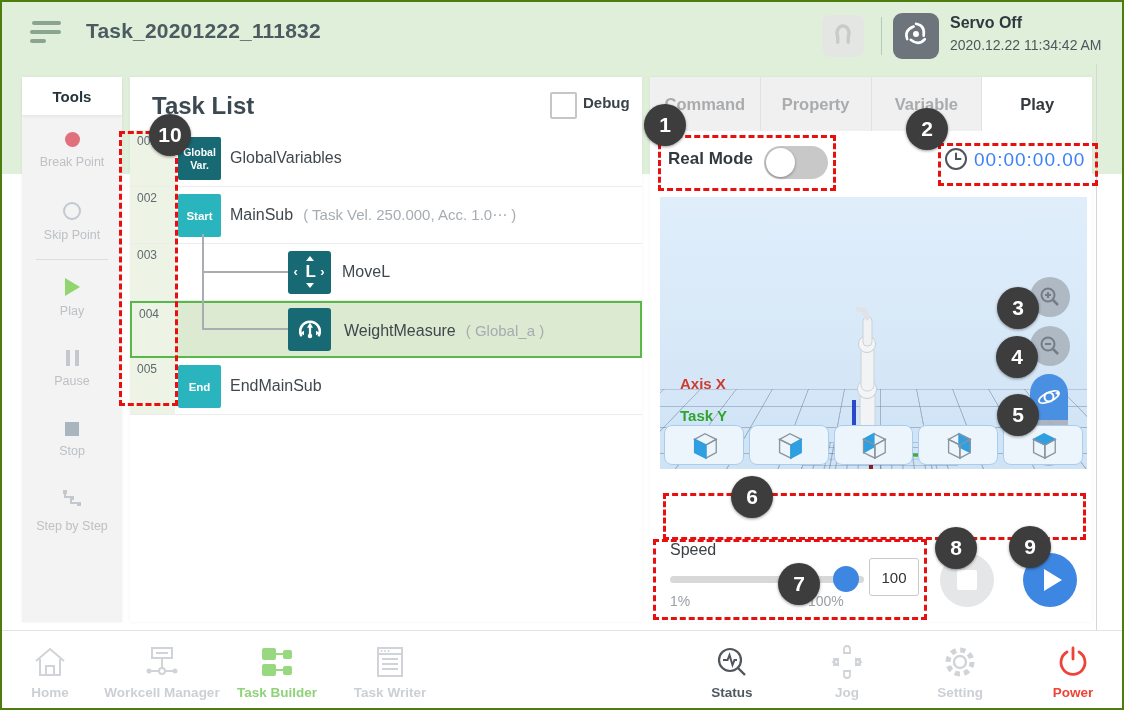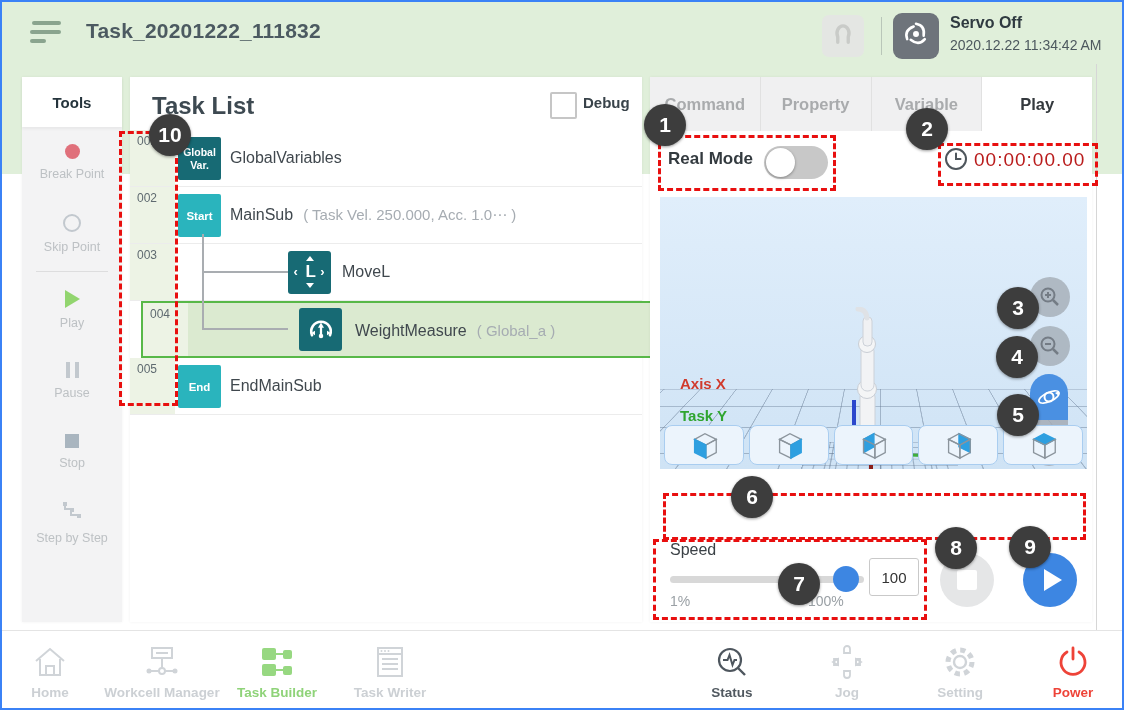--- a/index.html
+++ b/index.html
@@ -1,51 +1,51 @@
 <!DOCTYPE html>
 <html><head>
 <meta charset="utf-8">
 <style>
   html,body{margin:0;padding:0;background:#cfcfcf;font-family:"Liberation Sans","DejaVu Sans",sans-serif;}
-  .window{position:relative;width:1124px;height:710px;background:#ffffff;border:2px solid #3b82f6;box-sizing:border-box;overflow:hidden;}
+  .window{position:relative;width:1124px;height:710px;background:#ffffff;border:2px solid #4d7c0f;box-sizing:border-box;overflow:hidden;}
   
   .green-band{position:absolute;left:0;top:0;width:1120px;height:172px;background:#e0efda;}
   .menu-btn{position:absolute;left:28px;top:19px;width:34px;height:24px;cursor:pointer;}
   .menu-btn i{display:block;height:4px;border-radius:2px;background:#8aa48e;margin-bottom:5px;}
   .menu-btn i:nth-child(1){width:29px;margin-left:2px;}
   .menu-btn i:nth-child(2){width:31px;}
   .menu-btn i:nth-child(3){width:16px;}
   .win-title{position:absolute;left:84px;top:17px;font-size:21px;font-weight:bold;color:#4c5a61;letter-spacing:.2px;}
   .gripper-btn{position:absolute;left:820px;top:13px;width:42px;height:42px;border-radius:7px;background:#e4e6e3;display:flex;align-items:center;justify-content:center;}
   .tb-divider{position:absolute;left:879px;top:15px;width:1px;height:38px;background:#b9c6b9;}
   .servo-btn{position:absolute;left:891px;top:11px;width:46px;height:46px;border-radius:9px;background:#6e747b;display:flex;align-items:center;justify-content:center;}
   .servo-text{position:absolute;left:948px;top:12px;font-size:16px;font-weight:bold;color:#2f3a40;}
   .servo-time{position:absolute;left:948px;top:35px;font-size:14px;color:#4d585e;}
   
   .tools{position:absolute;left:20px;top:75px;width:100px;height:545px;background:#f3f3f4;box-shadow:0 0 3px rgba(0,0,0,.06);}
-  .tools-header{height:50px;background:#fff;display:flex;align-items:center;justify-content:center;font-size:15px;font-weight:bold;color:#25343c;box-shadow:0 2px 3px rgba(0,0,0,.05);}
+  .tools-header{height:38px;background:#fff;display:flex;align-items:center;justify-content:center;font-size:15px;font-weight:bold;color:#25343c;box-shadow:0 2px 3px rgba(0,0,0,.05);}
   .tool-item{height:71px;display:flex;flex-direction:column;align-items:center;justify-content:center;gap:8px;}
   .tool-item .lbl{font-size:12.5px;color:#bdc1c4;}
   .tool-sep{height:1px;background:#ddddde;margin:2px 14px;}
   .ic-break{width:15px;height:15px;border-radius:50%;background:#e0707b;}
   .ic-skip{width:14px;height:14px;border-radius:50%;border:2.5px solid #c2c8ce;background:transparent;}
   .ic-play-t{width:0;height:0;border-left:15px solid #92d56f;border-top:9px solid transparent;border-bottom:9px solid transparent;}
   .ic-pause{display:flex;gap:5px;}
   .ic-pause i{width:4px;height:16px;background:#c2c8ce;}
   .ic-stop{width:14px;height:14px;background:#a9b5bf;}
   
   .tasklist{position:absolute;left:128px;top:75px;width:512px;height:545px;background:#fff;box-shadow:0 0 3px rgba(0,0,0,.06);}
   .tl-header{position:relative;height:53px;}
   .tl-title{position:absolute;left:22px;top:15px;font-size:24px;font-weight:bold;color:#3d4951;}
   .debug-box{position:absolute;left:420px;top:15px;width:23px;height:23px;border:2px solid #c6c6c6;border-radius:2px;background:#fff;cursor:pointer;}
   .debug-lbl{position:absolute;left:453px;top:17px;font-size:15px;font-weight:bold;color:#39434a;}
   .tl-rows{position:absolute;left:0;top:53px;width:512px;height:290px;}
   .t-row{position:absolute;left:0;width:512px;height:57px;border-bottom:1px solid #ececec;box-sizing:border-box;background:#fff;}
   .t-row .num{position:absolute;left:0;top:0;width:45px;height:100%;background:#edf3e5;font-size:12px;color:#5f6a70;padding:4px 0 0 7px;box-sizing:border-box;}
-  .t-row.selected{background:#dbead0;border:2px solid #58b848;margin-left:11px;}
+  .t-row.selected{background:#dbead0;border:2px solid #58b848;}
   .t-badge{position:absolute;left:48px;top:7px;width:43px;height:43px;border-radius:2px;display:flex;align-items:center;justify-content:center;text-align:center;color:#fff;font-weight:bold;}
   .t-badge.dark{background:#176a74;font-size:10.5px;line-height:1.15;}
   .t-badge.light{background:#2ab4bd;font-size:11.5px;}
   .t-icon{position:absolute;left:158px;top:7px;width:43px;height:43px;border-radius:3px;background:#176a74;display:flex;align-items:center;justify-content:center;}
   .t-name{position:absolute;left:100px;top:0;height:57px;line-height:55px;font-size:16px;color:#40484e;}
   .t-name.ind{left:212px;}
   .t-detail{font-size:15px;color:#a6acb2;margin-left:10px;font-weight:normal;}
   .tree-v{position:absolute;left:72px;top:104px;width:2px;height:96px;background:#a9adb1;}
   .tree-h{position:absolute;left:72px;width:86px;height:2px;background:#a9adb1;}
   .movel-glyph{position:relative;width:30px;height:30px;color:#fff;}
@@ -57,21 +57,21 @@
   
   .rightpanel{position:absolute;left:648px;top:75px;width:442px;height:545px;background:#fff;box-shadow:0 0 3px rgba(0,0,0,.06);}
   .tabs{display:flex;height:54px;}
   .tab{flex:1;display:flex;align-items:center;justify-content:center;font-size:16.5px;font-weight:bold;color:#a9abad;background:#f0f0f1;border-right:1px solid #e1e1e1;cursor:pointer;}
   .tab:last-child{border-right:none;}
   .tab.active{background:#fff;color:#34393d;}
   .realmode-lbl{position:absolute;left:18px;top:72px;font-size:17px;font-weight:bold;color:#333a3f;}
   .toggle{position:absolute;left:114px;top:69px;width:64px;height:33px;border-radius:17px;background:#c8c8c8;cursor:pointer;}
   .toggle .knob{position:absolute;left:2px;top:2px;width:29px;height:29px;border-radius:50%;background:#fff;box-shadow:0 1px 3px rgba(0,0,0,.35);}
   .clock-ic{position:absolute;left:294px;top:70px;}
-  .timer-txt{position:absolute;left:324px;top:72px;font-size:19px;color:#b91c1c;letter-spacing:1px;}
+  .timer-txt{position:absolute;left:324px;top:72px;font-size:19px;color:#3b82f6;letter-spacing:1px;}
   
   .viewer{position:absolute;left:10px;top:120px;width:427px;height:272px;overflow:hidden;background:linear-gradient(#e0eefb,#cfe3f5);}
   .floor{position:absolute;left:-140px;top:192px;width:720px;height:330px;background-image:repeating-linear-gradient(to right,rgba(100,120,145,.45) 0 1px,transparent 1px 36px),repeating-linear-gradient(to bottom,rgba(100,120,145,.45) 0 1px,transparent 1px 30px);transform:perspective(300px) rotateX(58deg);transform-origin:50% 0;}
   .floor-dense{position:absolute;left:150px;top:245px;width:140px;height:80px;background-image:repeating-linear-gradient(to right,rgba(100,120,145,.5) 0 1px,transparent 1px 10px),repeating-linear-gradient(to bottom,rgba(100,120,145,.5) 0 1px,transparent 1px 9px);transform:perspective(300px) rotateX(55deg);transform-origin:50% 0;}
   .axis-lbl{position:absolute;left:20px;font-size:15px;font-weight:bold;}
   .front-lbl{position:absolute;left:112px;top:268px;width:220px;text-align:center;font-size:28px;font-weight:700;color:#1ea51e;letter-spacing:7px;text-shadow:1px 1px 0 #0d7a0d;}
   .v-round{position:absolute;width:40px;height:40px;border-radius:50%;background:rgba(164,172,181,.8);display:flex;align-items:center;justify-content:center;cursor:pointer;}
   .v-pill{position:absolute;right:19px;top:177px;width:38px;height:92px;border-radius:19px;overflow:hidden;}
   .v-pill .half{height:46px;display:flex;align-items:center;justify-content:center;cursor:pointer;}
   .v-pill .rot{background:#4a90e2;}

